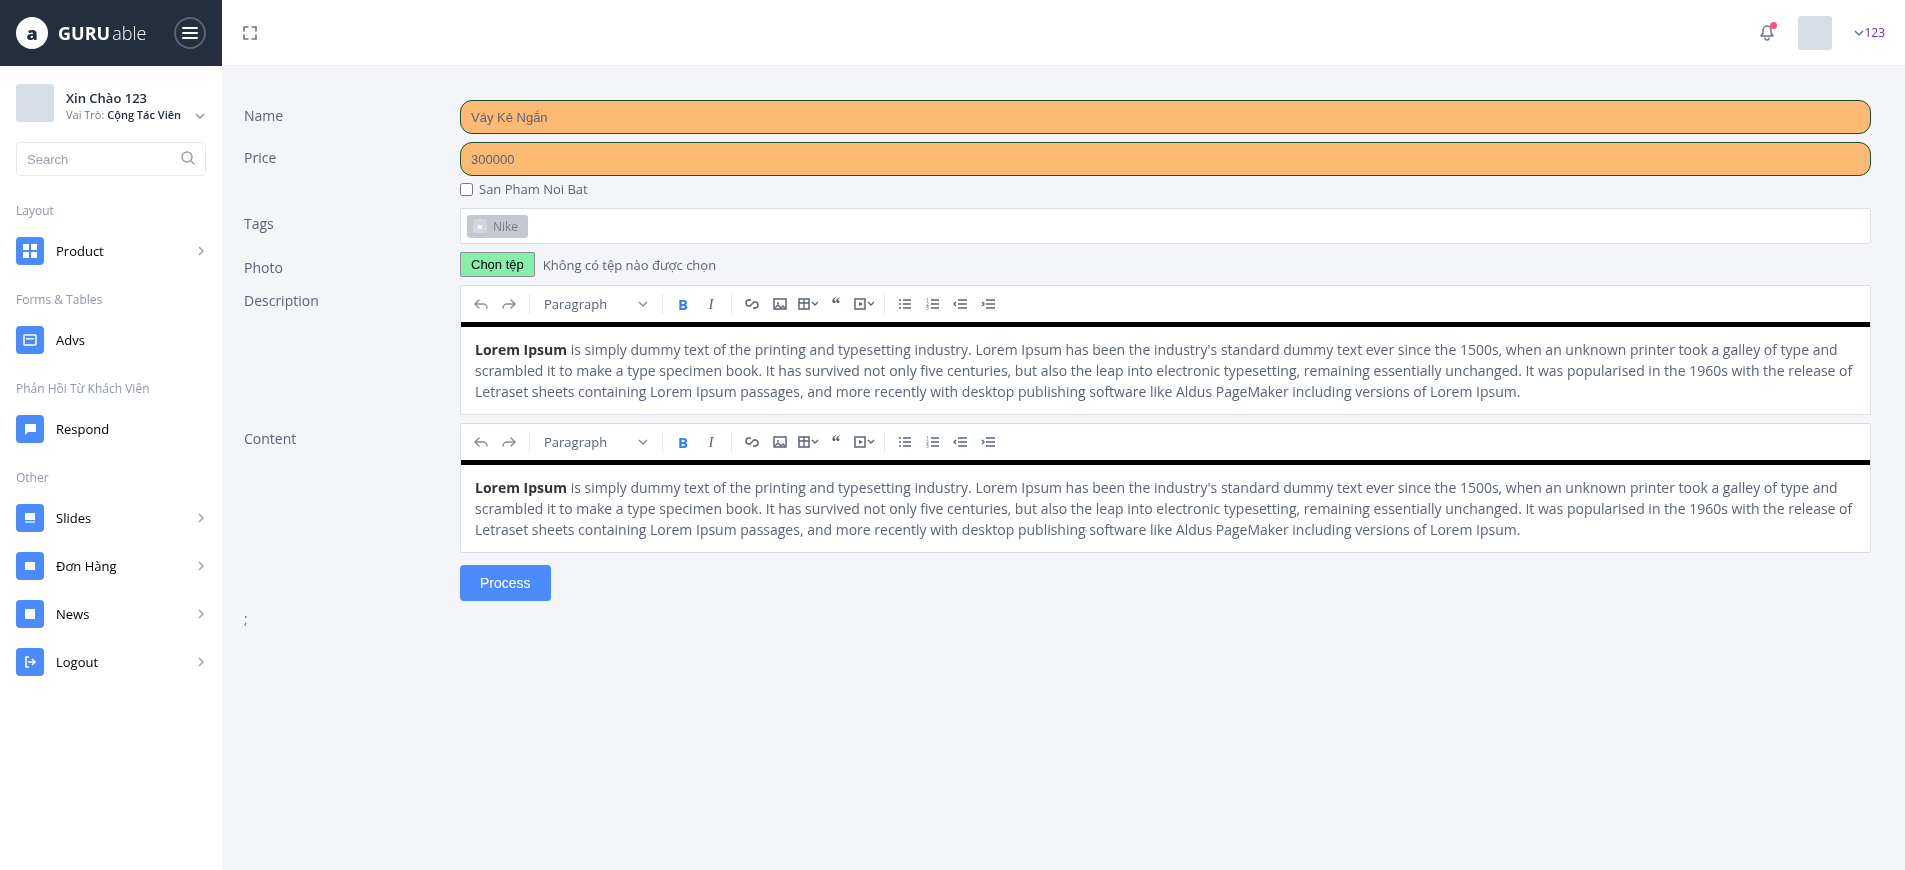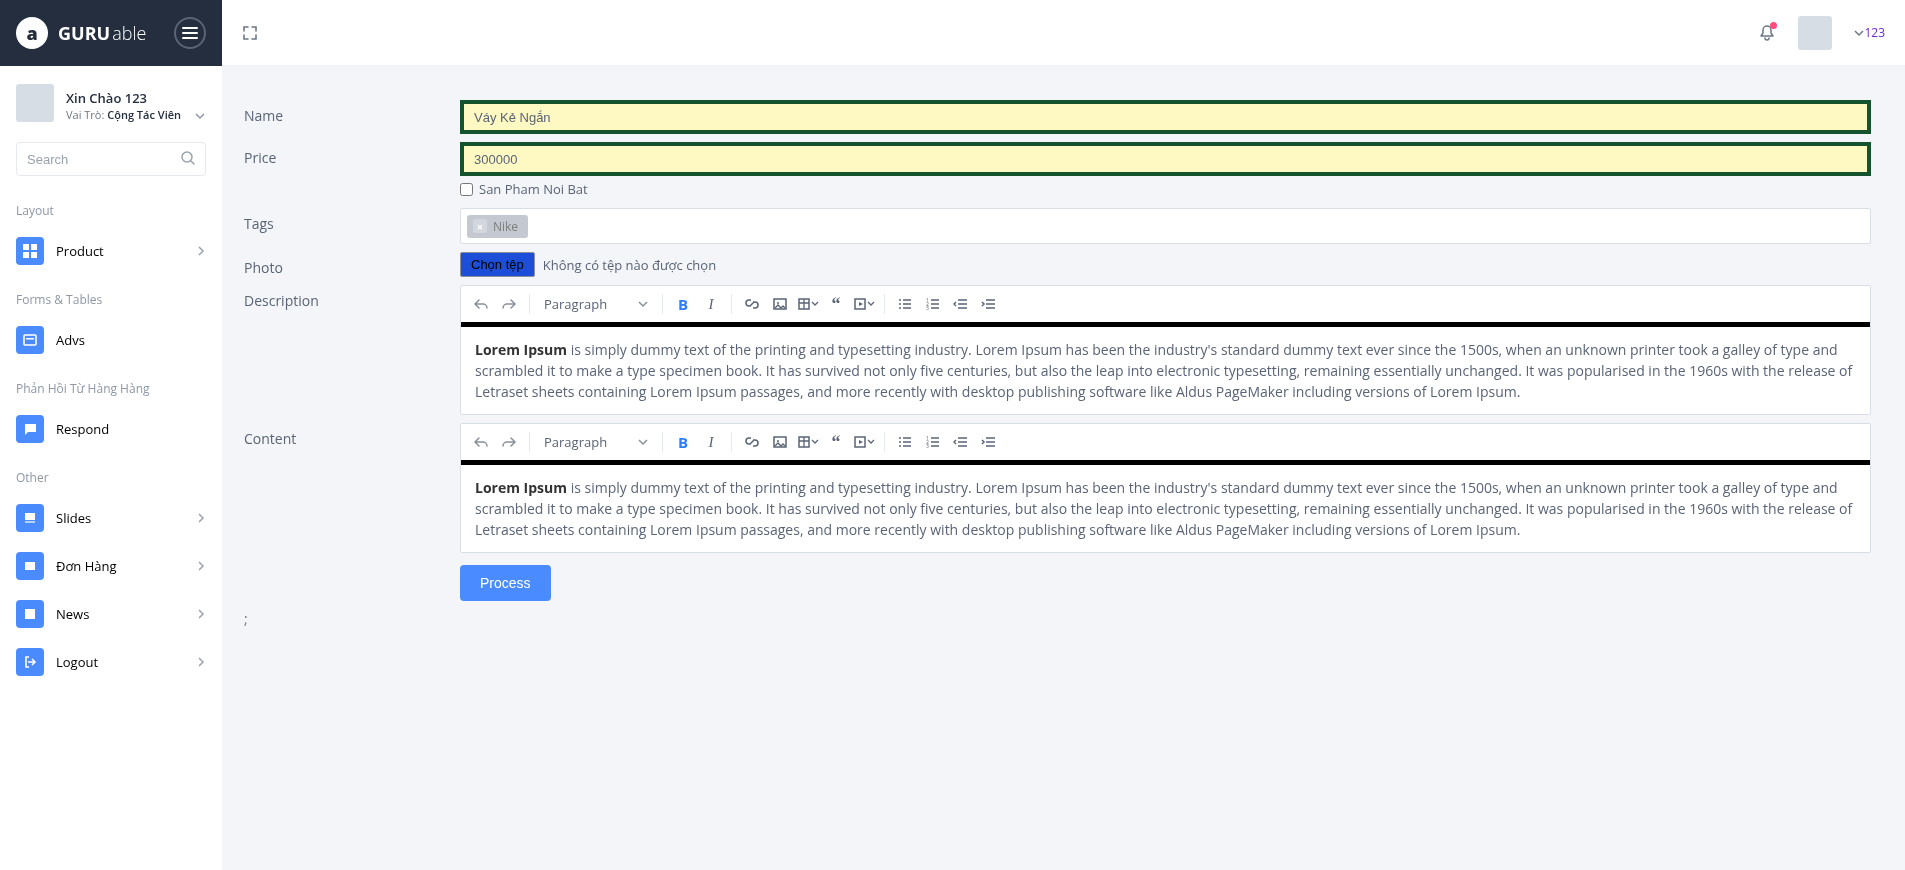--- a/index.html
+++ b/index.html
@@ -45,27 +45,27 @@
 .bell-dot { position:absolute; top:-2px; right:-1px; width:7px; height:7px; background:#ff4d7e; border-radius:50%; }
 .top-avatar { width:34px; height:34px; background:#d7dde4; border-radius:3px; }
 .user-chip { display:flex; align-items:center; gap:0; cursor:pointer; font-size:12px; color:#6d28d9; }
 
 .content { padding: 30px 34px 30px 22px; }
 .page-title { font-size:14px; color:#5a6476; margin-bottom: 8px; padding-left: 6px; }
 
 table.form { width:100%; border-collapse:separate; border-spacing:0; }
 table.form > tbody > tr > td { vertical-align: top; padding: 4px 0; }
 table.form > tbody > tr > td.lbl { width:216px; font-size:14px; color:#5a6476; padding-top:10px; }
-.txt-input { width:100%; height:34px; border:4px solid #14532d; border-radius:0; padding:0 10px; font-size:13px; background:#fef9c3; color:#5a6476; }
+.txt-input { width:100%; height:34px; border:1px solid #14532d; border-radius:12px; padding:0 10px; font-size:13px; background:#fdba74; color:#5a6476; }
 .checkbox-row { display:flex; align-items:center; gap:6px; padding:4px 0 2px 0; color:#5a6476; font-size:13px; }
 .tag-select { width:100%; min-height:36px; border:1px solid #d9dee7; border-radius:2px; padding:4px 6px; background:#fff; display:flex; align-items:center; gap:6px; cursor:text; }
 .tag-pill { background:#c4c8d0; color:#7e7e7e; padding:3px 10px 3px 6px; border-radius:3px; font-size:12px; display:flex; align-items:center; gap:6px; }
 .tag-pill .x { font-weight:700; color:#fff; background:rgba(255,255,255,0.25); border-radius:2px; width:14px; height:14px; display:flex; align-items:center; justify-content:center; font-size:11px; cursor:pointer; }
 .file-row { display:flex; align-items:center; gap:8px; }
-.file-btn { border:1px solid #8a8f99; background:#1d4ed8; padding:4px 10px; font-size:13px; cursor:pointer; border-radius:2px; }
+.file-btn { border:1px solid #8a8f99; background:#86efac; padding:4px 10px; font-size:13px; cursor:pointer; border-radius:2px; }
 .file-label { font-size:13px; color:#5a6476; }
 
 .editor { border:1px solid #d9dee7; border-radius:2px; background:#fff; }
 .ed-toolbar { display:flex; align-items:center; gap:0; padding:4px 6px; border-bottom:5px solid #000000; flex-wrap:wrap; }
 .tb-btn { width:28px; height:28px; display:flex; align-items:center; justify-content:center; color:#5a6476; cursor:pointer; border-radius:3px; }
 .tb-btn.active { color:#2f7dff; }
 .tb-sep { width:1px; height:20px; background:#e4e8ef; margin:0 6px; }
 .tb-select { display:flex; align-items:center; gap:4px; padding:4px 8px; font-size:13px; color:#5a6476; cursor:pointer; min-width:120px; }
 .tb-select .cv { margin-left:auto; }
 .ed-body { padding:12px 14px; font-size:14px; color:#5a6476; line-height:1.5; }
@@ -144,21 +144,21 @@
     <div class="nav-item">
       <span class="nicon solid">
           <svg width="14" height="14" viewBox="0 0 14 14">
             <rect x="1" y="2" width="12" height="10" rx="1" fill="none" stroke="currentColor" stroke-width="1.6"></rect>
             <rect x="3" y="5" width="8" height="1.5" fill="currentColor"></rect>
           </svg>
         </span>
       <span class="label">Advs</span>
     </div>
 
-    <div class="nav-group-label">Phản Hồi Từ Hàng Hàng</div>
+    <div class="nav-group-label">Phản Hồi Từ Khách Viên</div>
     <div class="nav-item">
       <span class="nicon solid">
           <svg width="14" height="14" viewBox="0 0 14 14">
             <path d="M1 2h12v8H5l-3 3V2z" fill="currentColor"></path>
           </svg>
         </span>
       <span class="label">Respond</span>
     </div>
 
     <div class="nav-group-label">Other</div>

